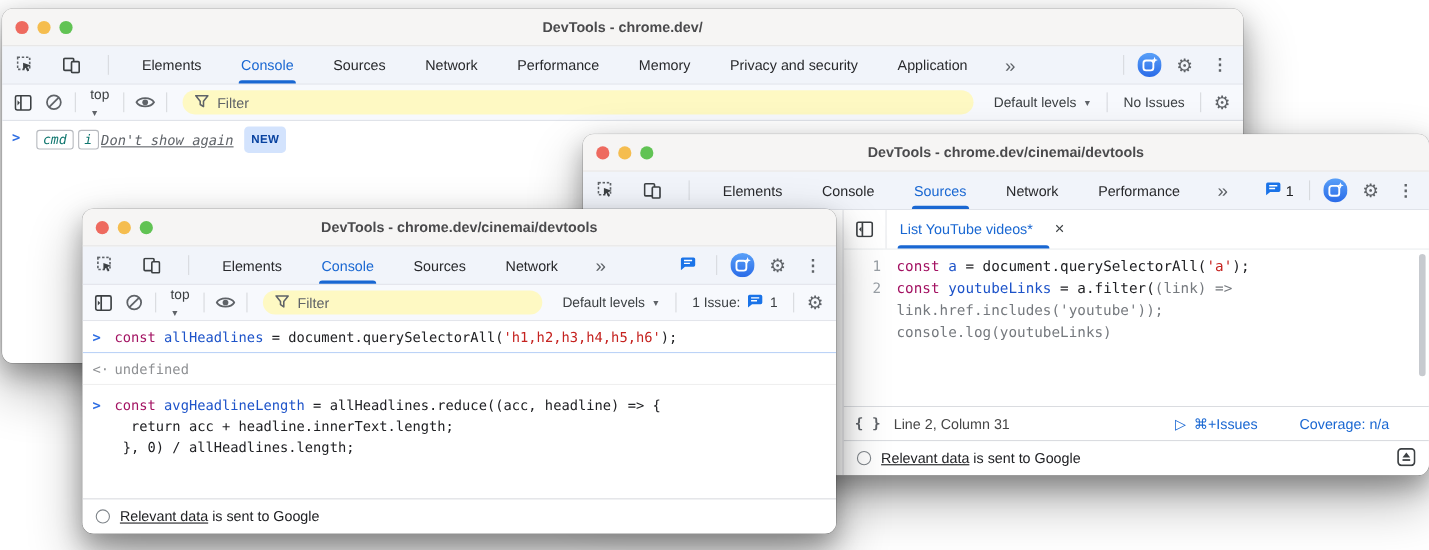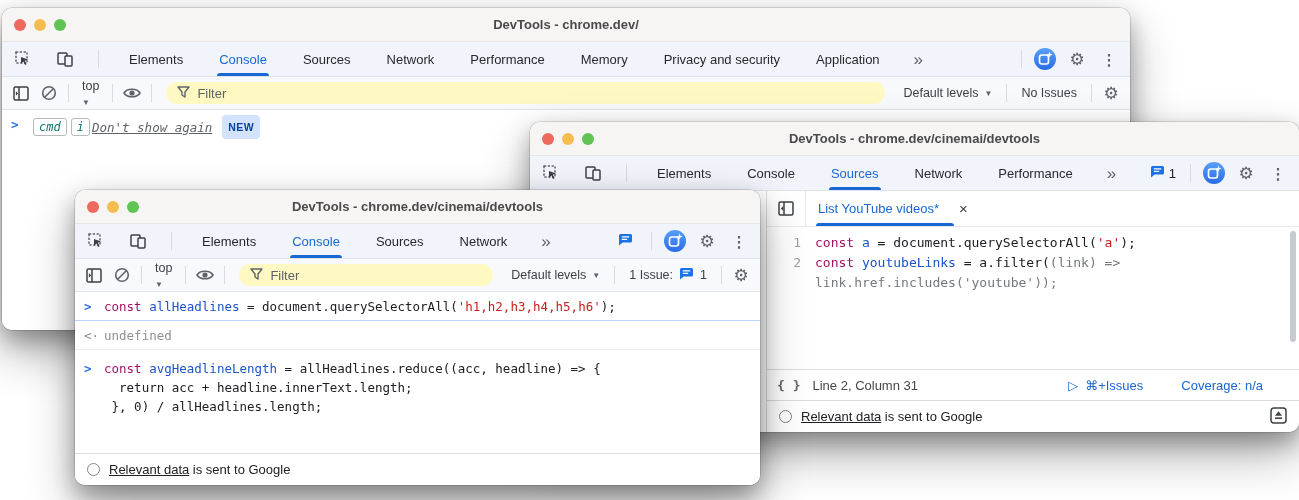--- a/index.html
+++ b/index.html
@@ -299,21 +299,21 @@
         <div class="codeline">
           <span class="gutter">1</span><span class="cbody"><span class="tk-k">const </span><span class="tk-v">a</span><span class="tk-p"> = document.querySelectorAll(</span><span class="tk-s">'a'</span><span class="tk-p">);</span></span>
         </div>
         <div class="codeline">
           <span class="gutter">2</span><span class="cbody"><span class="tk-k">const </span><span class="tk-v">youtubeLinks</span><span class="tk-p"> = a.filter(</span><span class="tk-g">(link) =&gt;</span></span>
         </div>
         <div class="codeline">
           <span class="gutter"></span><span class="cbody"><span class="tk-g">link.href.includes('youtube'));</span></span>
         </div>
         <div class="codeline">
-          <span class="gutter"></span>
+          <span class="gutter"></span><span class="cbody"><span class="tk-g">console.log(youtubeLinks)</span></span>
         </div>
         <span class="vscroll"></span>
       </div>
 
       <div class="statusbar">
         <span class="braces">{ }</span>
         <span>Line 2, Column 31</span>
         <span class="status-right">
           <span class="run-link">
             <span>▷</span>

